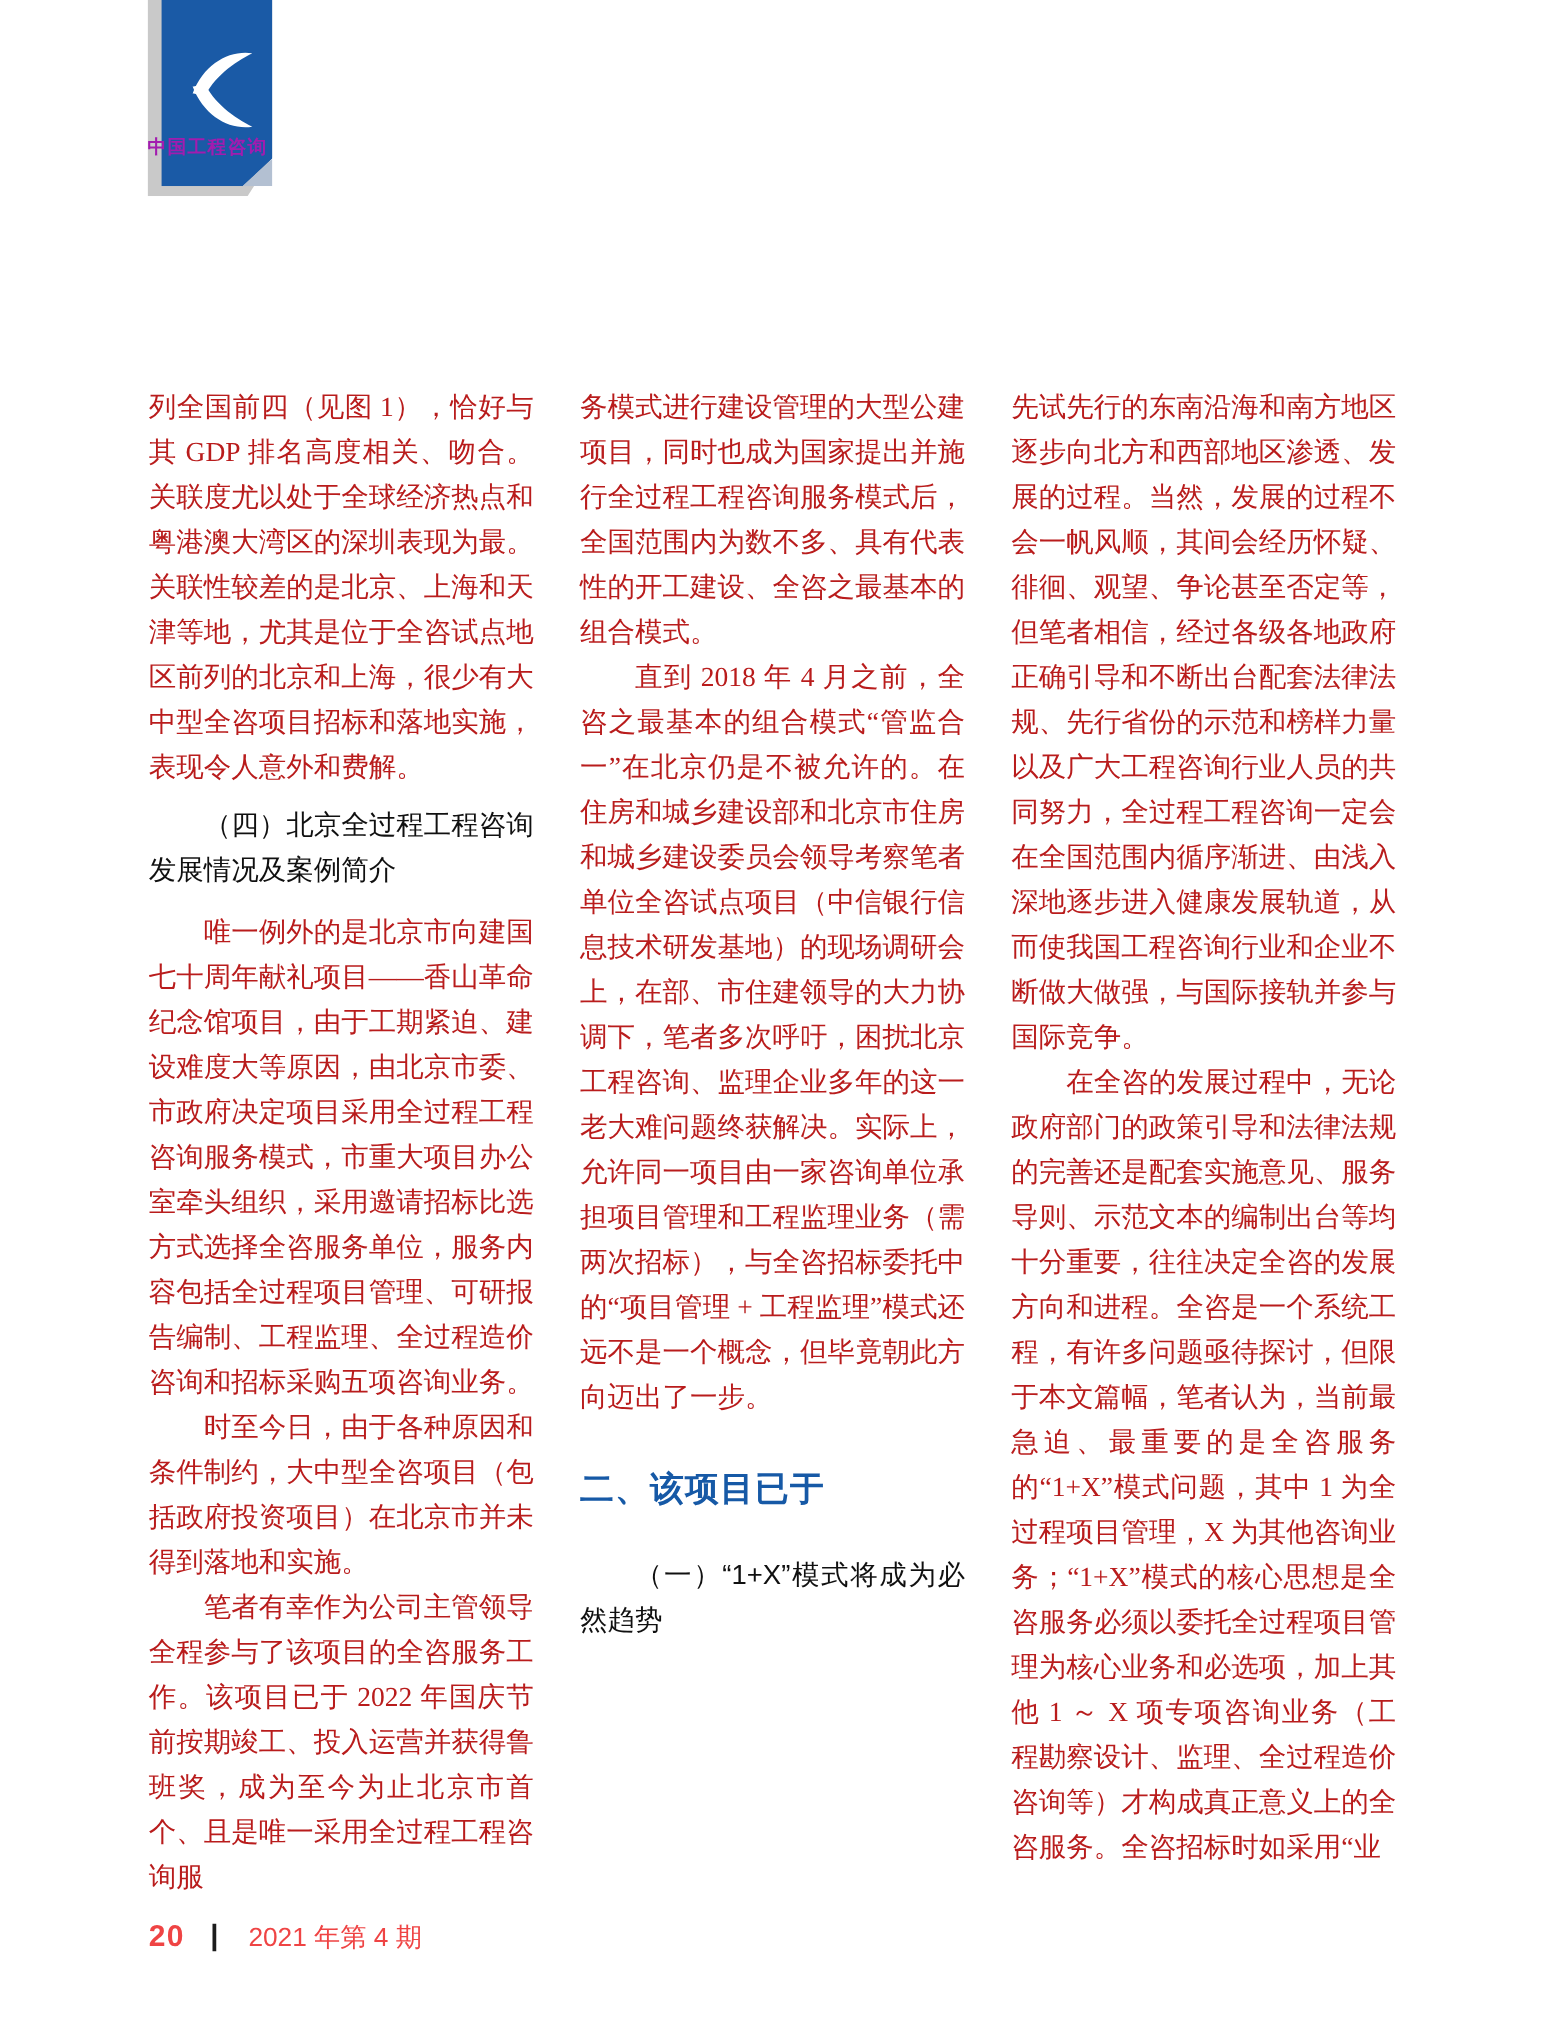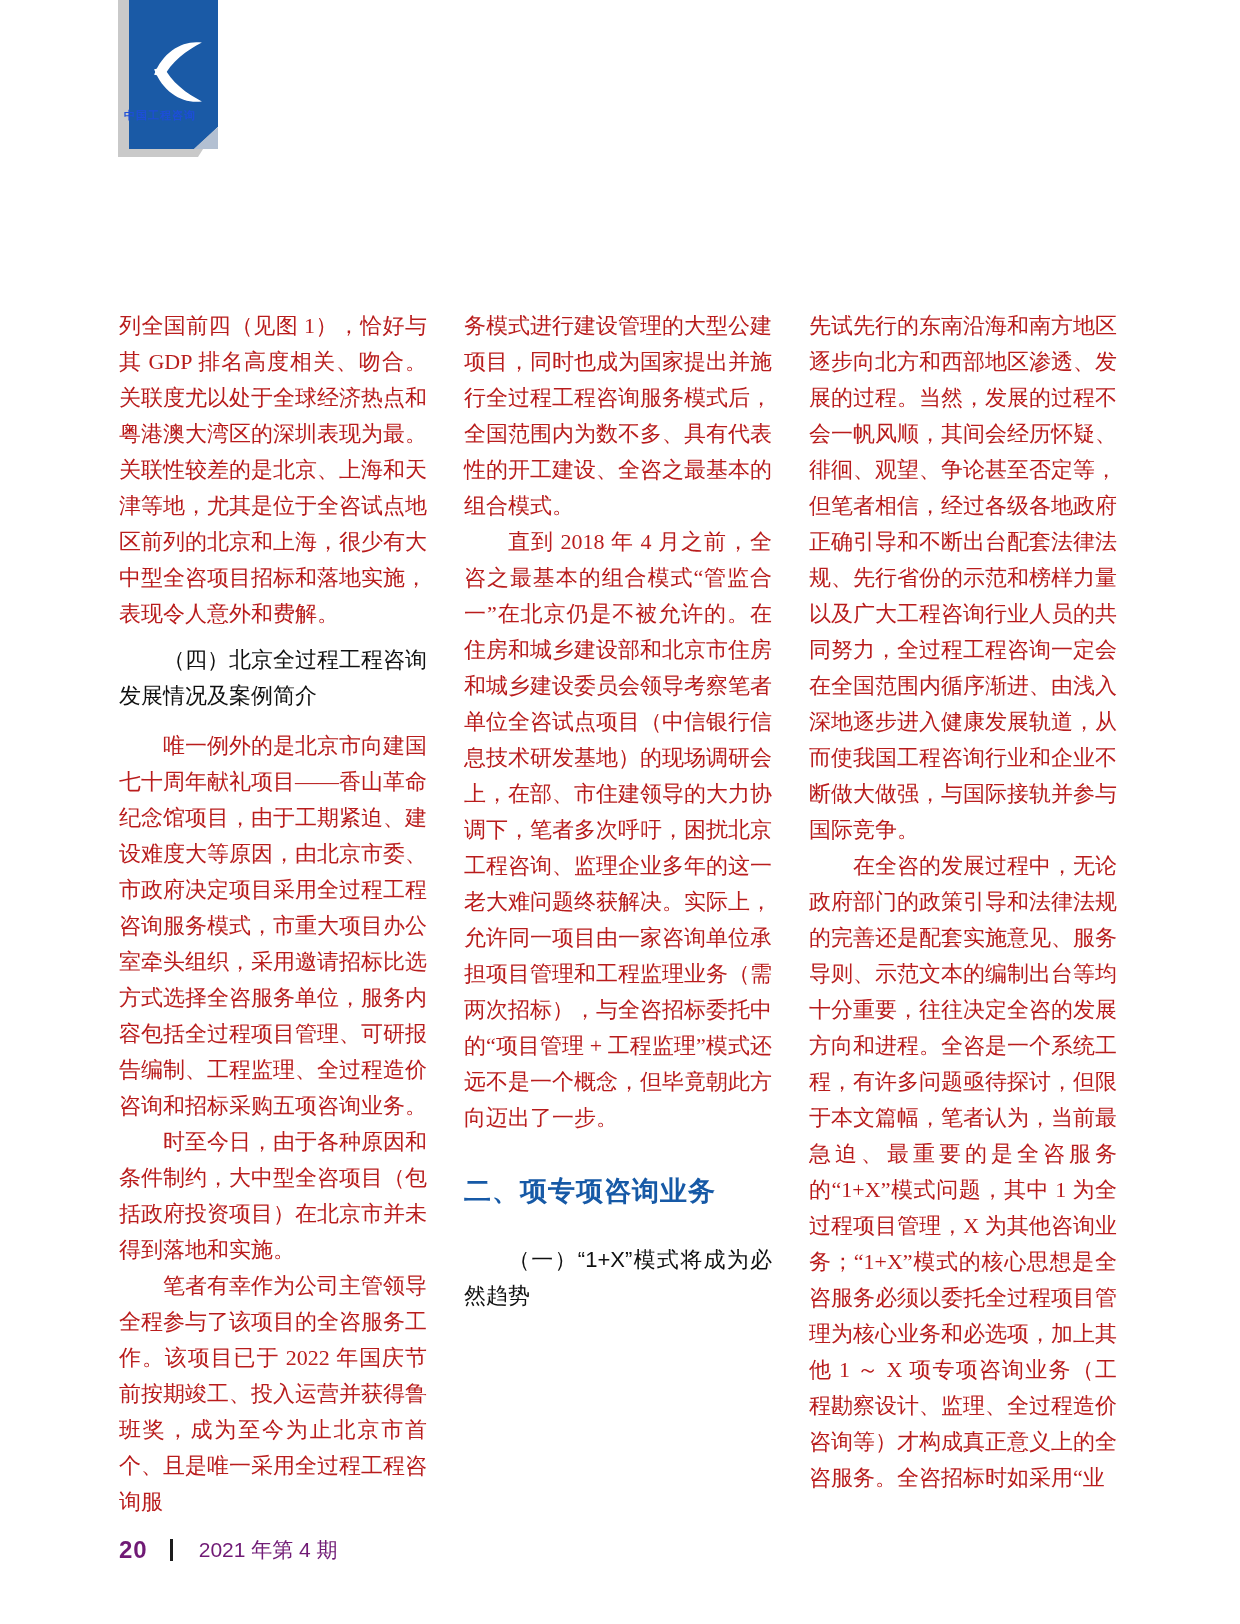--- a/index.html
+++ b/index.html
@@ -24,23 +24,23 @@
     clip-path:polygon(0 0,100% 0,100% 85%,73% 100%,0 100%);
   }
   .logo-fold{
     position:absolute;left:76px;top:127px;width:24px;height:22px;
     background:#b3c0d2;
     clip-path:polygon(100% 0,100% 100%,0 100%);
   }
   .logo-swoosh{position:absolute;left:32px;top:38px;width:56px;height:68px;}
   .logo-label{
     position:absolute;left:0;top:108px;width:84px;
-    text-align:center;color:#1d4ed8;
+    text-align:center;color:#a21caf;
     font-family:"Liberation Sans", sans-serif;
-    font-weight:bold;font-size:11px;letter-spacing:1px;white-space:nowrap;
+    font-weight:bold;font-size:15px;letter-spacing:1px;white-space:nowrap;
   }
 
   
   .content{
     position:absolute;left:119px;top:308px;width:998px;
     display:flex;gap:37px;
   }
   .col{flex:0 0 308px;width:308px;}
   .col p, .col h3, .col h2{margin:0;}
   .body-text{
@@ -59,21 +59,21 @@
     font-family:"Liberation Sans", sans-serif;
     font-size:27px;line-height:34px;font-weight:900;
     color:#1659a6;letter-spacing:1px;
     margin:38px 0 34px 0 !important;
   }
 
   
   .footer{
     position:absolute;left:119px;top:1536px;
     display:flex;align-items:center;
-    font-family:"Liberation Sans", sans-serif;color:#701a75;
+    font-family:"Liberation Sans", sans-serif;color:#ef4444;
   }
   .footer .pageno{font-size:24px;font-weight:bold;letter-spacing:1px;}
   .footer .divider{
     display:inline-block;width:3px;height:22px;background:#1c1c1c;
     margin:0 14px 0 22px;
   }
   .footer .issue{font-size:21px;margin-left:12px;}
 </style>
 </head>
 <body>
@@ -97,21 +97,21 @@
       <p class="body-text p-cont">列全国前四（见图 1），恰好与其 GDP 排名高度相关、吻合。关联度尤以处于全球经济热点和粤港澳大湾区的深圳表现为最。关联性较差的是北京、上海和天津等地，尤其是位于全咨试点地区前列的北京和上海，很少有大中型全咨项目招标和落地实施，表现令人意外和费解。</p>
       <h3 class="h-sub">（四）北京全过程工程咨询发展情况及案例简介</h3>
       <p class="body-text p-indent">唯一例外的是北京市向建国七十周年献礼项目——香山革命纪念馆项目，由于工期紧迫、建设难度大等原因，由北京市委、市政府决定项目采用全过程工程咨询服务模式，市重大项目办公室牵头组织，采用邀请招标比选方式选择全咨服务单位，服务内容包括全过程项目管理、可研报告编制、工程监理、全过程造价咨询和招标采购五项咨询业务。</p>
       <p class="body-text p-indent">时至今日，由于各种原因和条件制约，大中型全咨项目（包括政府投资项目）在北京市并未得到落地和实施。</p>
       <p class="body-text p-indent">笔者有幸作为公司主管领导全程参与了该项目的全咨服务工作。该项目已于 2022 年国庆节前按期竣工、投入运营并获得鲁班奖，成为至今为止北京市首个、且是唯一采用全过程工程咨询服</p>
     </div>
 
     <div class="col">
       <p class="body-text p-cont">务模式进行建设管理的大型公建项目，同时也成为国家提出并施行全过程工程咨询服务模式后，全国范围内为数不多、具有代表性的开工建设、全咨之最基本的组合模式。</p>
       <p class="body-text p-indent">直到 2018 年 4 月之前，全咨之最基本的组合模式“管监合一”在北京仍是不被允许的。在住房和城乡建设部和北京市住房和城乡建设委员会领导考察笔者单位全咨试点项目（中信银行信息技术研发基地）的现场调研会上，在部、市住建领导的大力协调下，笔者多次呼吁，困扰北京工程咨询、监理企业多年的这一老大难问题终获解决。实际上，允许同一项目由一家咨询单位承担项目管理和工程监理业务（需两次招标），与全咨招标委托中的“项目管理 + 工程监理”模式还远不是一个概念，但毕竟朝此方向迈出了一步。</p>
-      <h2 class="h-section">二、项专项咨询业务</h2>
+      <h2 class="h-section">二、该项目已于</h2>
       <h3 class="h-sub">（一）“1+X”模式将成为必然趋势</h3>
     </div>
 
     <div class="col">
       <p class="body-text p-cont">先试先行的东南沿海和南方地区逐步向北方和西部地区渗透、发展的过程。当然，发展的过程不会一帆风顺，其间会经历怀疑、徘徊、观望、争论甚至否定等，但笔者相信，经过各级各地政府正确引导和不断出台配套法律法规、先行省份的示范和榜样力量以及广大工程咨询行业人员的共同努力，全过程工程咨询一定会在全国范围内循序渐进、由浅入深地逐步进入健康发展轨道，从而使我国工程咨询行业和企业不断做大做强，与国际接轨并参与国际竞争。</p>
       <p class="body-text p-indent">在全咨的发展过程中，无论政府部门的政策引导和法律法规的完善还是配套实施意见、服务导则、示范文本的编制出台等均十分重要，往往决定全咨的发展方向和进程。全咨是一个系统工程，有许多问题亟待探讨，但限于本文篇幅，笔者认为，当前最急迫、最重要的是全咨服务的“1+X”模式问题，其中 1 为全过程项目管理，X 为其他咨询业务；“1+X”模式的核心思想是全咨服务必须以委托全过程项目管理为核心业务和必选项，加上其他 1 ～ X 项专项咨询业务（工程勘察设计、监理、全过程造价咨询等）才构成真正意义上的全咨服务。全咨招标时如采用“业</p>
     </div>
 
   </div>
 

